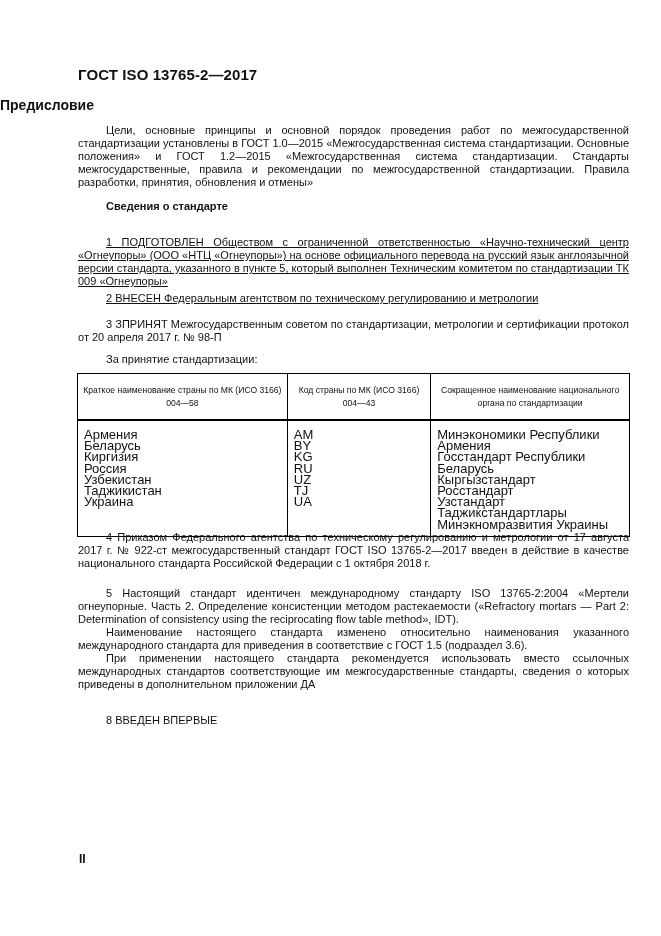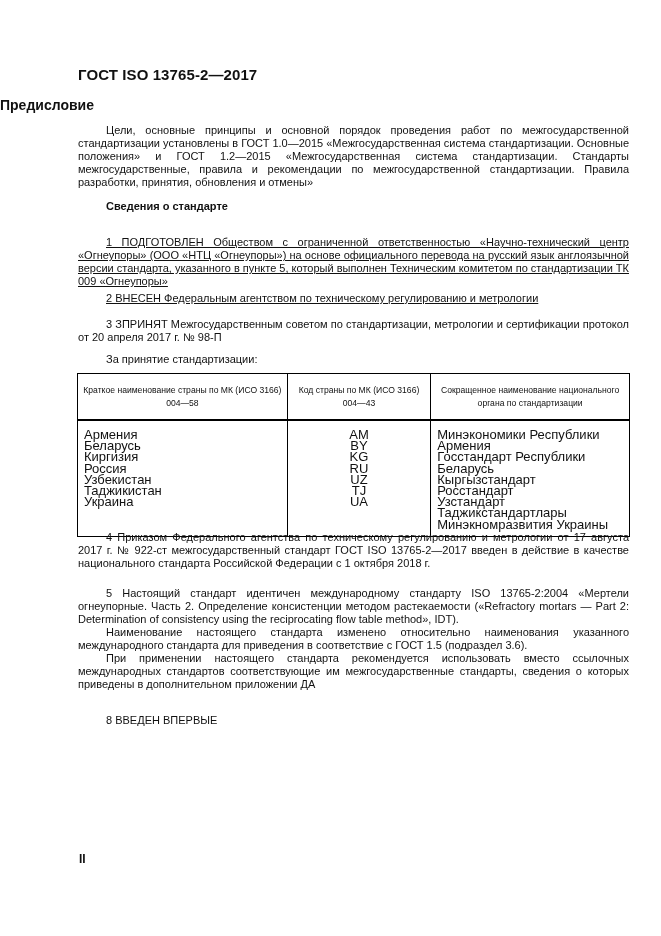--- a/index.html
+++ b/index.html
@@ -7,21 +7,21 @@
   .page { position:absolute; left:0; top:0; width:661px; height:936px; }
   .hdr { position:absolute; left:78px; top:66px; font-weight:bold; font-size:15px; letter-spacing:0.1px; }
   .title { position:absolute; left:0; width:661px; top:97px; text-align:left; font-weight:bold; font-size:14px; }
   .para { position:absolute; left:78px; width:551px; font-size:11px; line-height:13px; text-align:justify; }
   .para p { margin:0; text-indent:28px; }
   .sub { font-weight:bold; }
   table.vote { position:absolute; left:77px; top:373px; width:553px; border-collapse:collapse; font-size:8.6px; }
   table.vote th { font-weight:normal; border:1px solid #000; border-bottom:2px solid #000; height:45px; padding:0 4px; text-align:center; line-height:13px; vertical-align:middle; }
   table.vote td { border-left:1px solid #000; border-right:1px solid #000; vertical-align:top; padding:8px 6px 6px 6px; line-height:11.2px; font-size:13px;margin-top:28px; }
   table.vote tr.body td { border-bottom:1px solid #000; }
-  table.vote td.c { text-align:center; }
+  table.vote td.c { }
   .pg { position:absolute; left:79px; top:852px; font-size:12px;font-weight:bold; }
 </style>
 </head>
 <body>
 
 <div class="page">
   <div class="hdr">ГОСТ  ISO 13765-2—2017</div>
   <div class="title">Предисловие</div>
 
   <div class="para" style="top:124px;">

